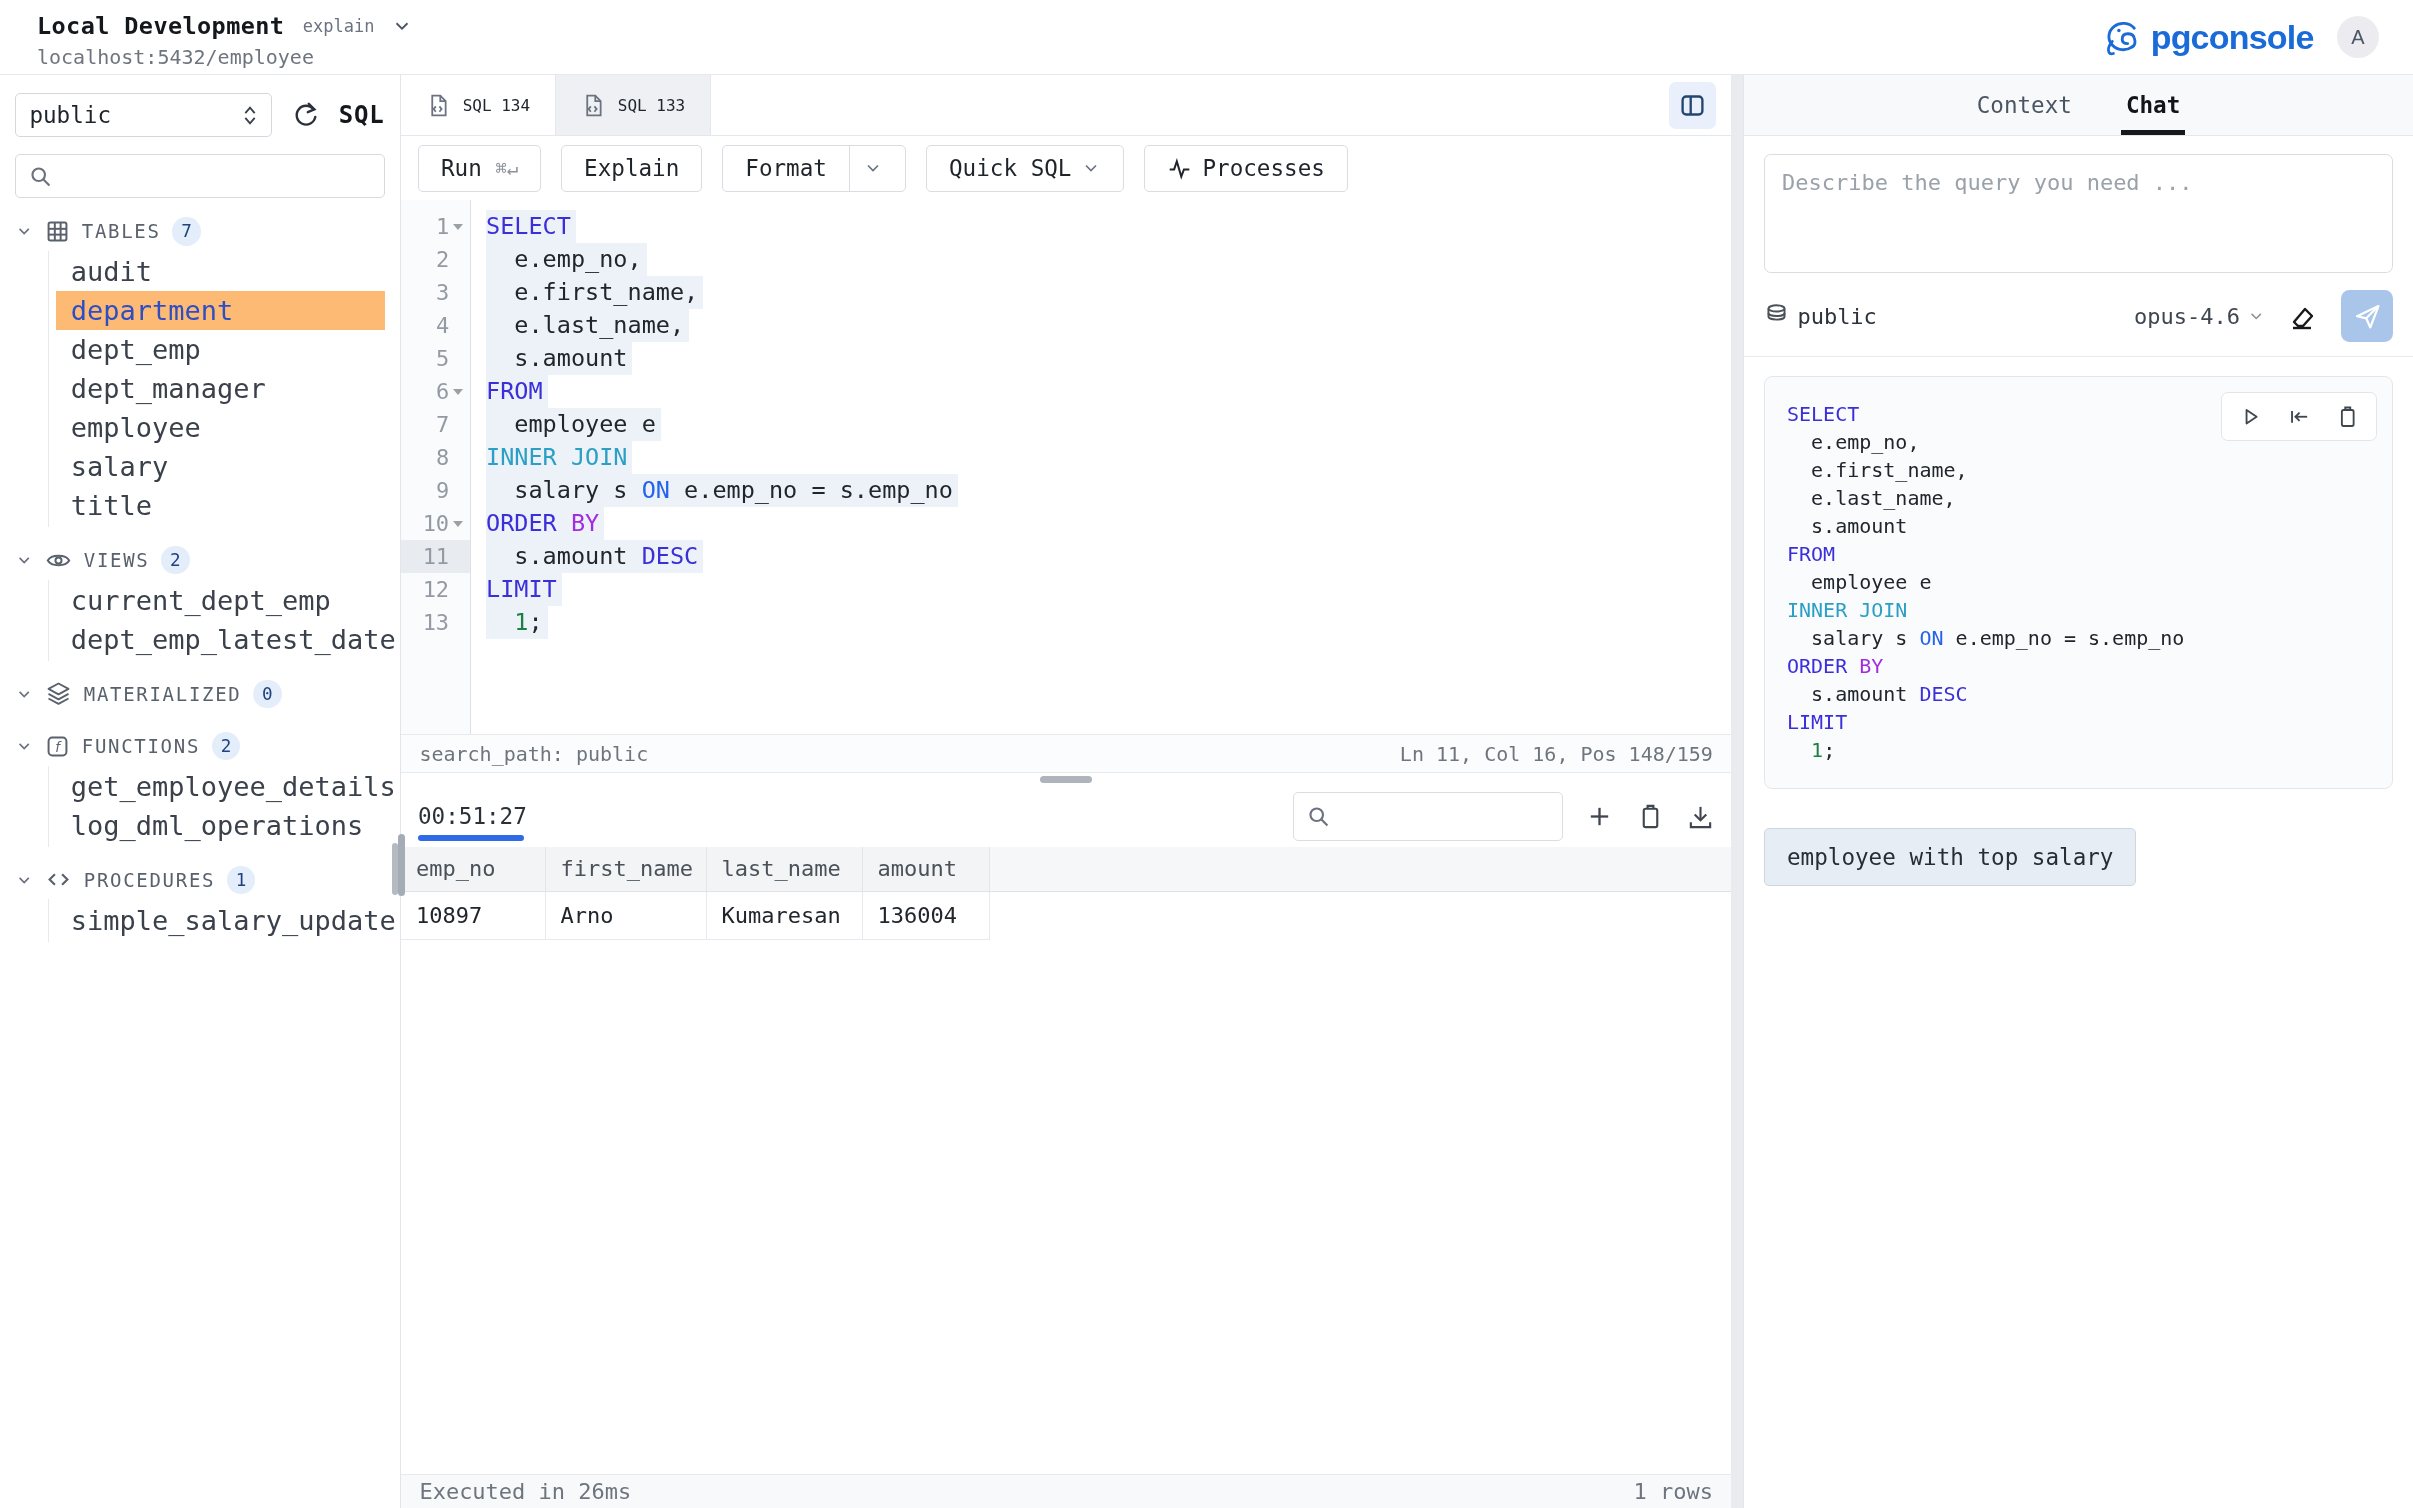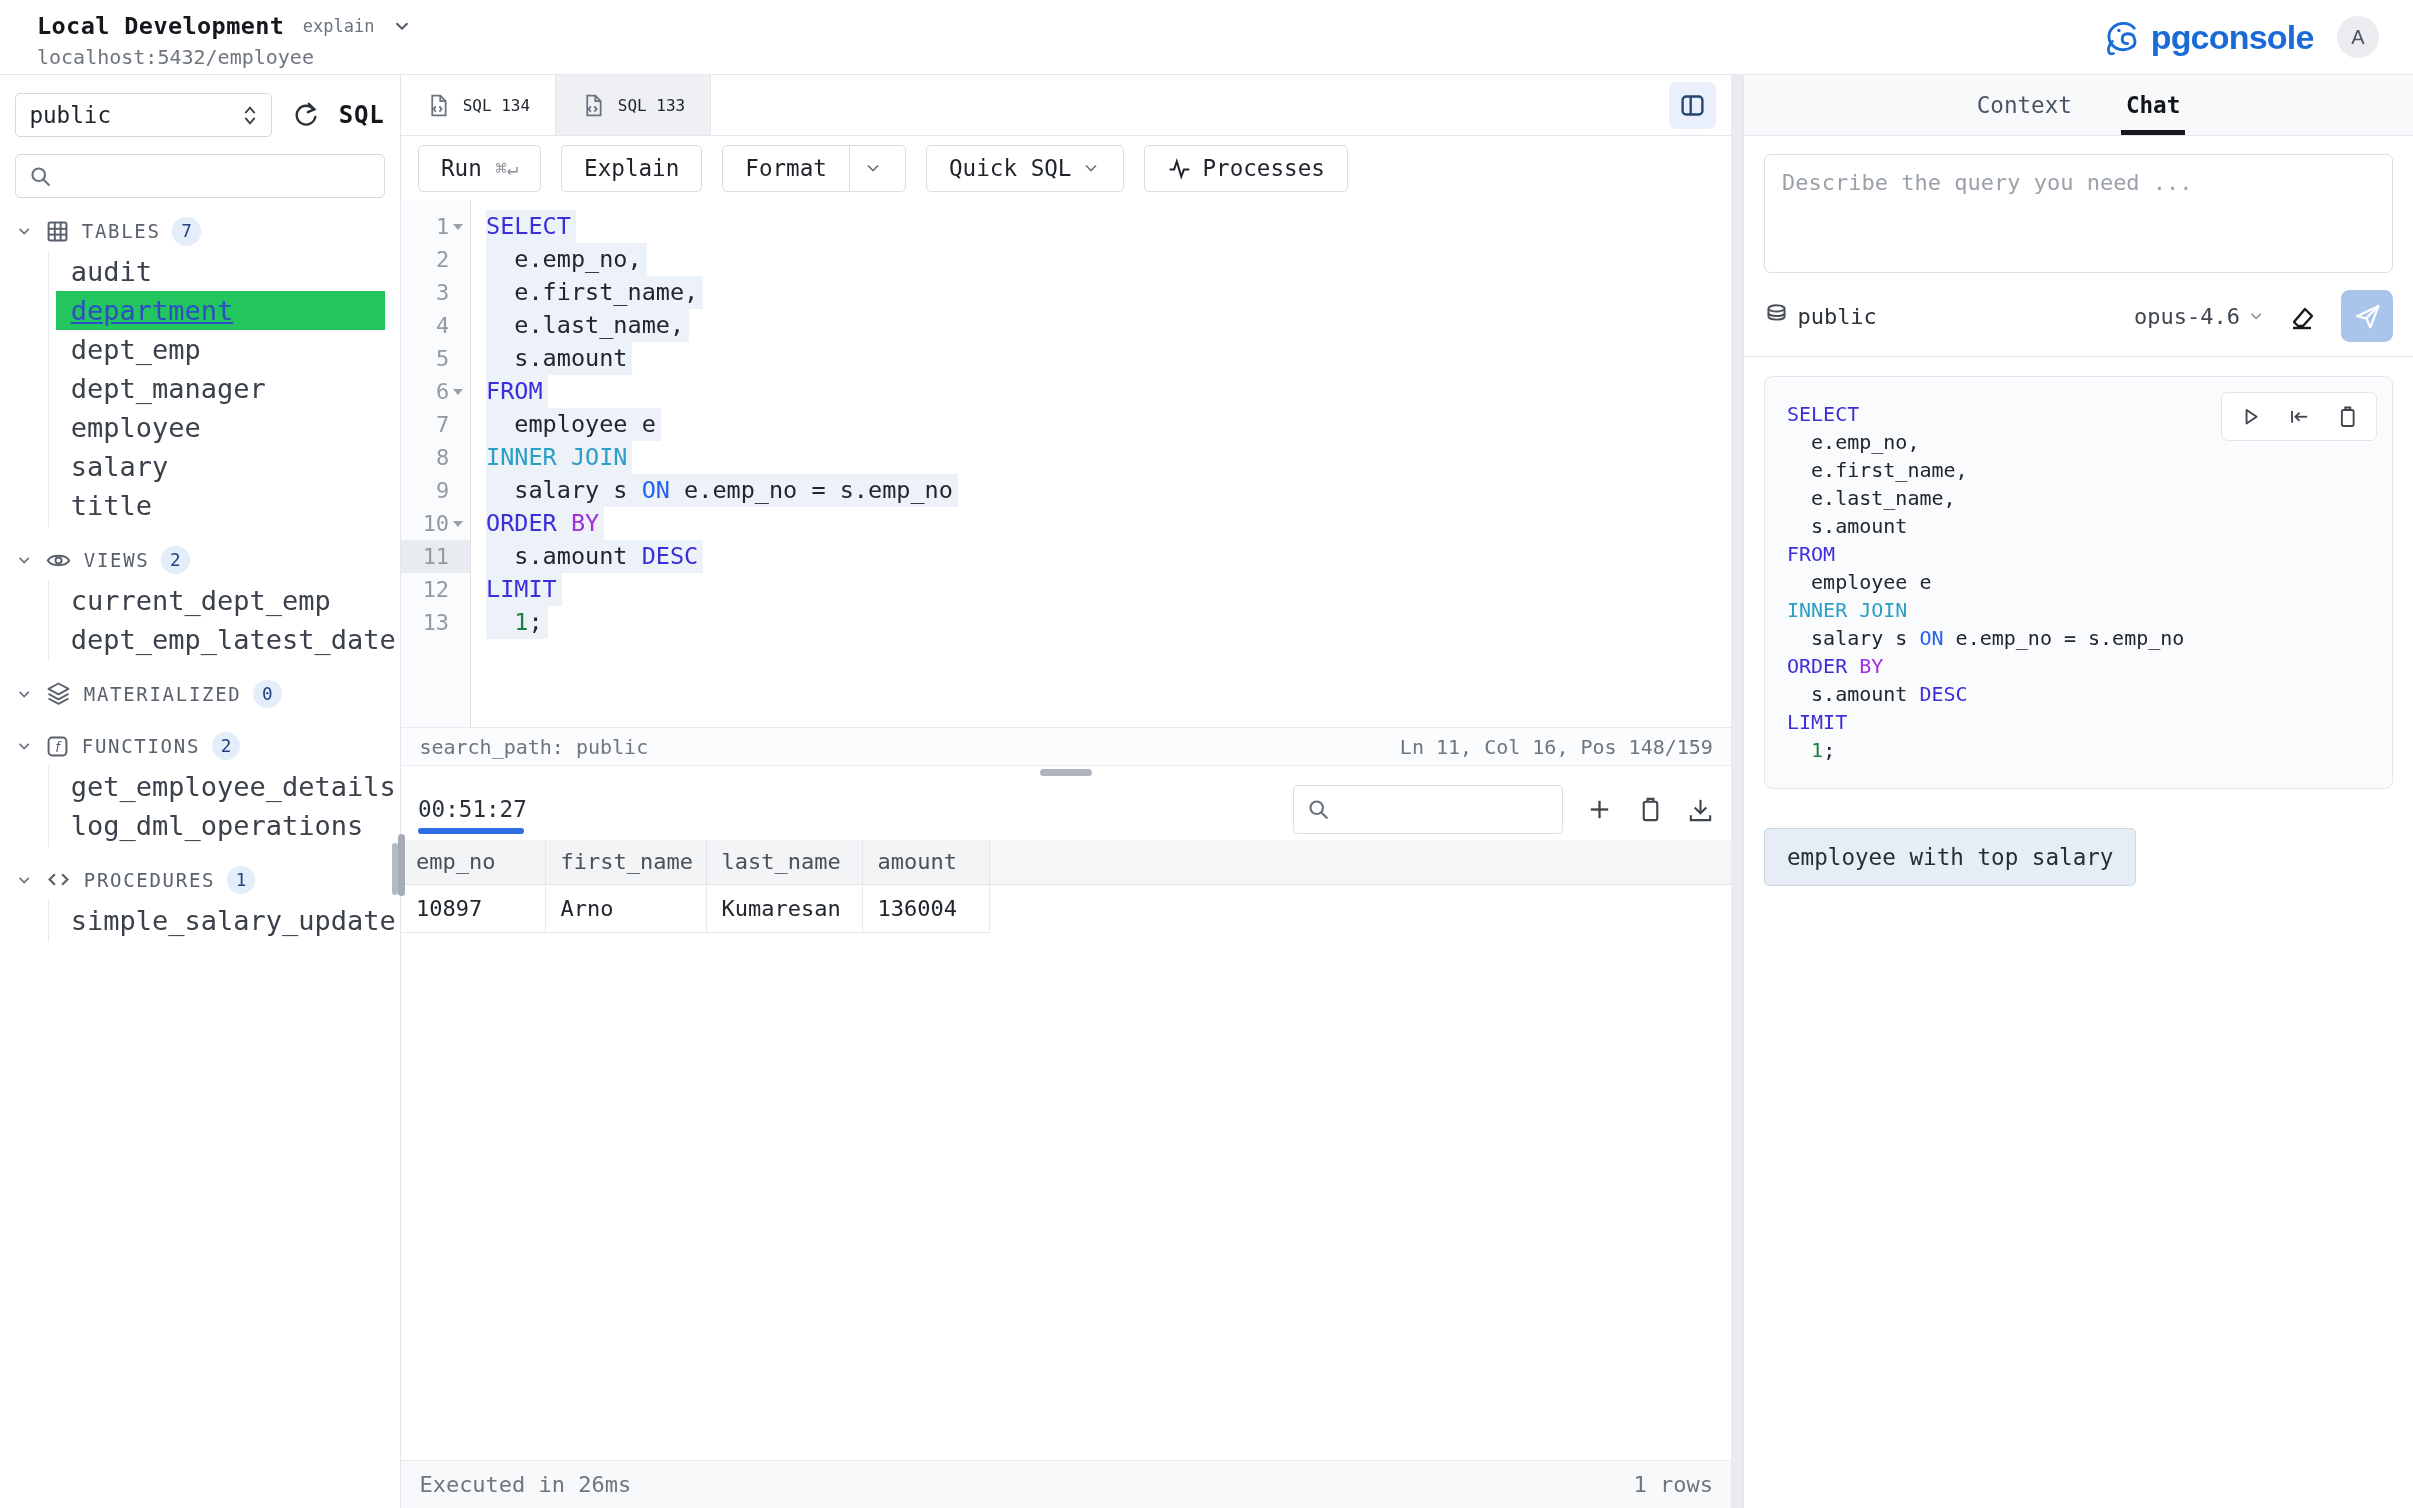--- a/index.html
+++ b/index.html
@@ -33,21 +33,21 @@
   .sql-label { font-size:24px; font-weight:bold; color:#14181d; letter-spacing:0.8px; }
   .search-box { margin-top:17px; height:44px; border:1.7px solid #d6dade; border-radius:5px; display:flex; align-items:center; padding:0 11.7px; gap:8.4px; background:#fff; }
   .search-box input { border:none; outline:none; flex:1; font-size:21px; font-family:inherit; color:#21262e; background:transparent; }
   .tree { margin-top:13.4px; }
   .tree-section { margin-top:13.4px; }
   .tree-header { display:flex; align-items:center; gap:11.7px; height:39px; color:#59616c; cursor:pointer; }
   .tree-header .sec-label { font-size:19px; letter-spacing:1.7px; }
   .count-badge { min-width:28.5px; height:28.5px; border-radius:14.2px; background:#e4edfa; color:#21427e; font-size:17.6px; display:flex; align-items:center; justify-content:center; padding:0 5px; }
   .tree-items { margin-left:33px; border-left:1.7px solid #e6e9ed; padding:1.7px 0; }
   .tree-item { height:39px; display:flex; align-items:center; font-size:27px; color:#3a414b; padding-left:15px; margin-left:6.7px; cursor:pointer; }
-  .tree-item.selected { background:#22c55e; color:#2d4ec4;text-decoration:underline; }
+  .tree-item.selected { background:#fdba74; color:#2d4ec4; }
   .side-scroll { position:absolute; right:1.7px; top:768px; width:5.9px; height:52px; border-radius:3.4px; background:#b4bac2; }
   .side-drag { position:absolute; right:-5px; top:759px; width:7.5px; height:62px; border-radius:4.2px; background:#a6acb5; }
 
   
   .main { flex:1; background:#fff; display:flex; flex-direction:column; min-width:0; }
   .tabbar { height:61px; display:flex; align-items:stretch; border-bottom:1.7px solid #e4e7eb; background:#fff; }
   .tab { display:flex; align-items:center; gap:11.7px; padding:0 25px; font-size:16px; color:#20262e; border-right:1.7px solid #e4e7eb; cursor:pointer; }
   .tab.inactive { background:#eef0f4; }
   .tab-spacer { flex:1; }
   .split-btn { align-self:center; margin-right:15px; width:47px; height:47px; border:none; border-radius:6.7px; background:#e9f0fb; display:flex; align-items:center; justify-content:center; cursor:pointer; }
@@ -78,21 +78,21 @@
   .rt-search { width:270px; height:49px; border:1.7px solid #dadee3; border-radius:5px; display:flex; align-items:center; padding:0 11.7px; gap:8.4px; background:#fff; }
   .rt-search input { border:none; outline:none; flex:1; font-size:21px; font-family:inherit; background:transparent; }
   .rt-icon { background:none; border:none; color:#3f464e; cursor:pointer; display:flex; }
 
   table.results { border-collapse:collapse; width:100%; table-layout:fixed; }
   .results th { height:44px; background:#f2f4f6; border-right:1.7px solid #e2e5e9; border-bottom:1.7px solid #dfe3e7; font-weight:normal; font-size:22px; color:#4a5158; text-align:left; padding-left:15px; }
   .results th.filler { background:#f6f7f9; border-right:none; }
   .results td { height:48px; border-right:1.7px solid #e6e9ed; border-bottom:1.7px solid #e6e9ed; font-size:22px; color:#21262c; padding-left:15px; background:#fff; }
   .results td.filler { border:none; }
   .results-fill { flex:1; background:#fff; }
-  .main-footer { height:48px; background:#f7f9fb; border-top:1.7px solid #e7eaee; display:flex; justify-content:space-between; align-items:center; padding:0 18.4px; font-size:22px; color:#6e757e; }
+  .main-footer { height:34px; background:#f7f9fb; border-top:1.7px solid #e7eaee; display:flex; justify-content:space-between; align-items:center; padding:0 18.4px; font-size:22px; color:#6e757e; }
 
   
   .v-resizer { width:11.7px; background:#e9ebee; cursor:col-resize; }
 
   
   .right-panel { width:670px; background:#fff; border-left:1.7px solid #e2e5e9; display:flex; flex-direction:column; }
   .rp-header { height:61px; background:#f8f9fa; border-bottom:1.7px solid #e4e7eb; display:flex; align-items:stretch; justify-content:center; gap:44px; }
   .rp-tab { display:flex; align-items:center; font-size:22.6px; color:#4a5563; position:relative; cursor:pointer; padding:0 5px; }
   .rp-tab.active { color:#111418; font-weight:bold; }
   .rp-tab.active::after { content:""; position:absolute; left:0; right:0; bottom:0; height:5px; background:#17191d; }

